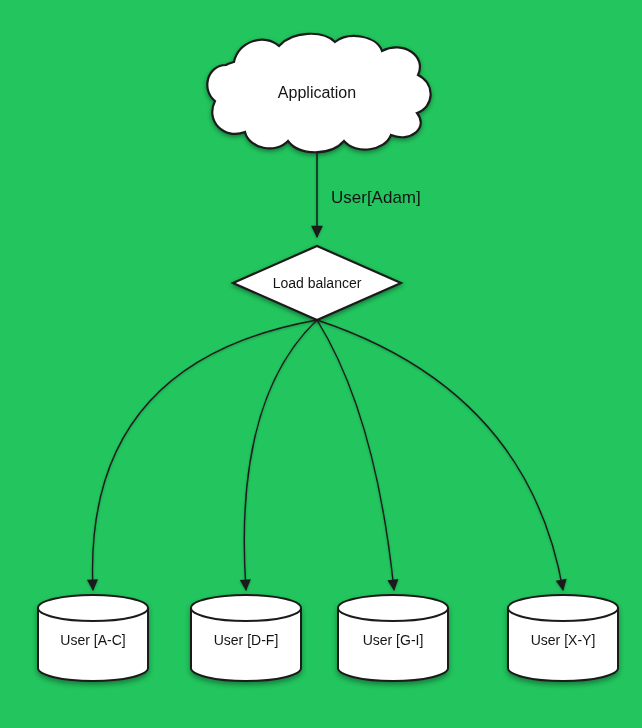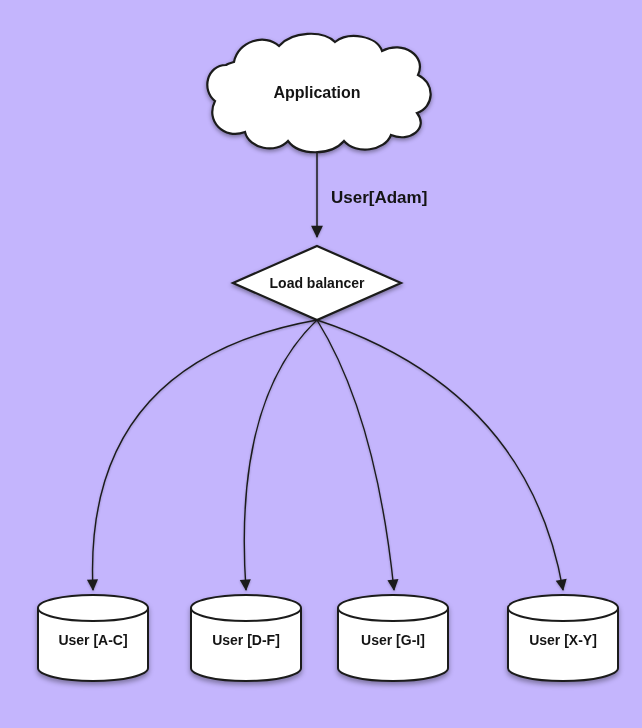--- a/index.html
+++ b/index.html
@@ -4,23 +4,22 @@
 <style>
   html, body {
     margin: 0;
     padding: 0;
     background: #ffffff;
   }
   .canvas {
     position: relative;
     width: 642px;
     height: 728px;
-    background: #c4b5fd;
+    background: #22c55e;
     overflow: hidden;
-    font-weight: bold;
   }
   svg {
     display: block;
   }
   .shape {
     fill: #ffffff;
     stroke: #1b1b1b;
     stroke-width: 2.2;
     filter: drop-shadow(0px 2.5px 2px rgba(0,0,0,0.38));
   }

